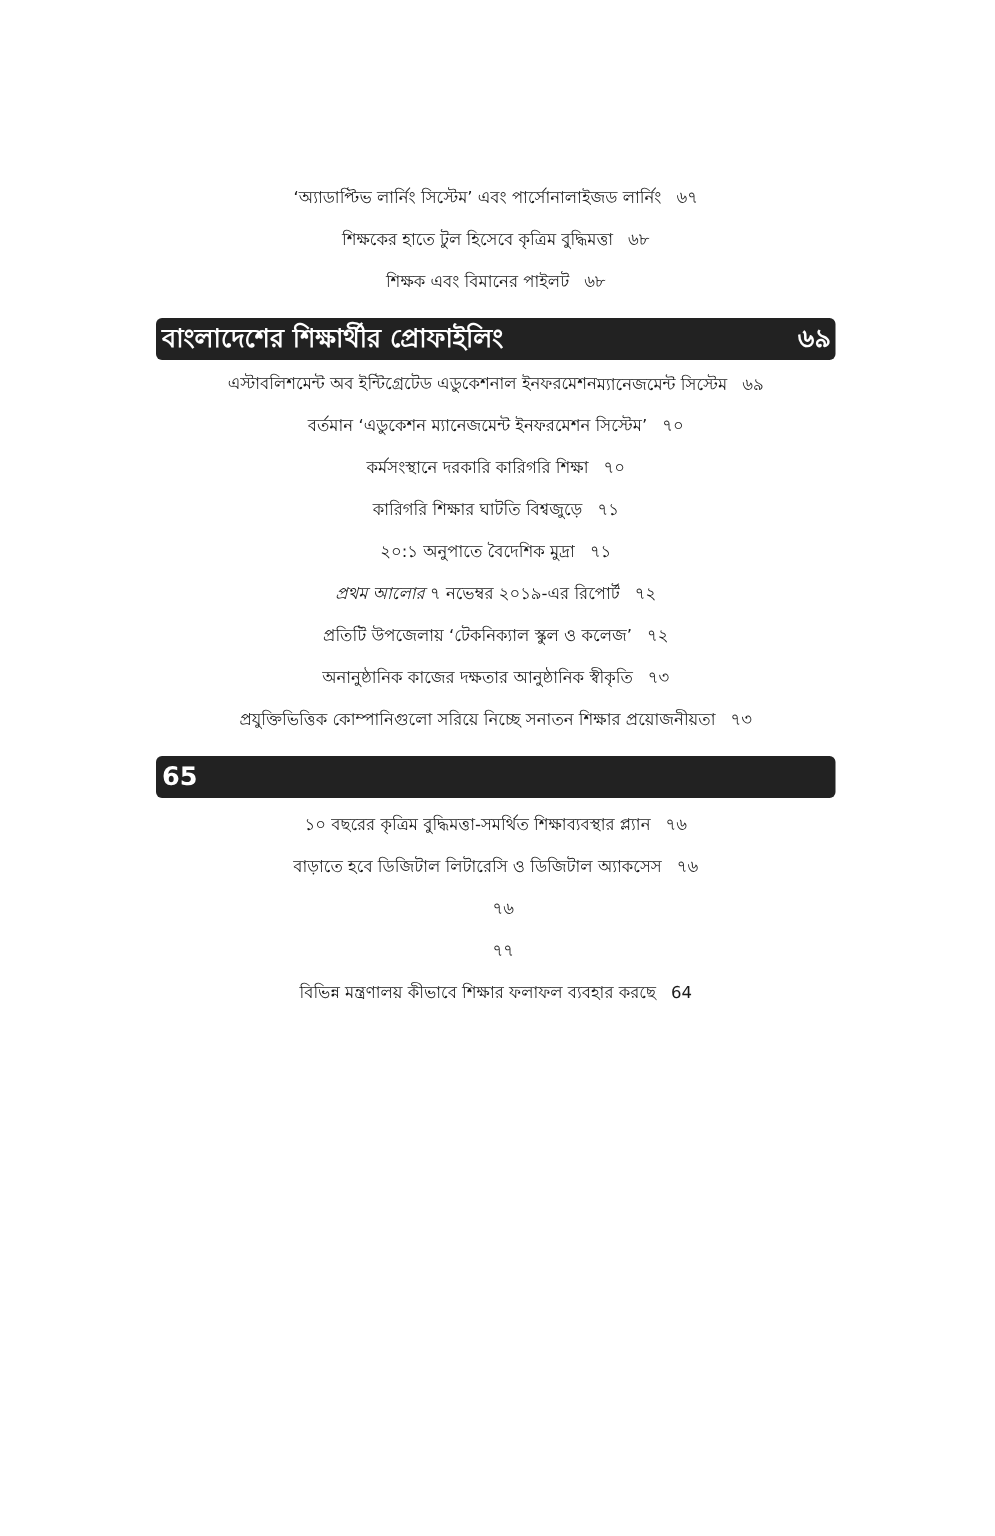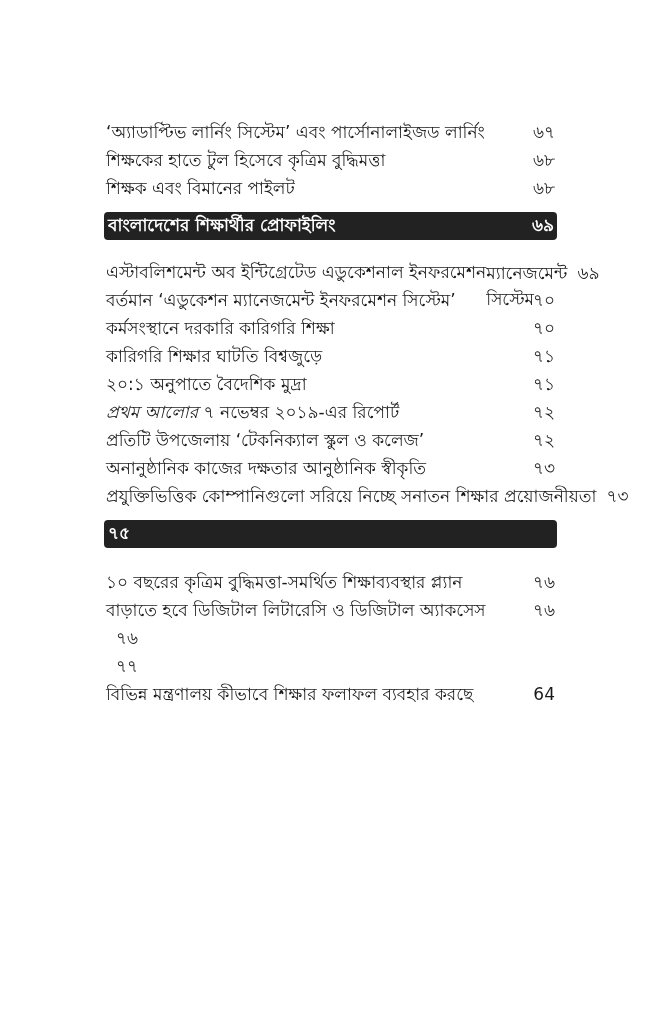--- a/index.html
+++ b/index.html
@@ -12,25 +12,25 @@
       color: #1a1a1a;
     }
     .toc {
       position: absolute;
       left: 104px;
       width: 453px;
       top: 118px;
     }
     .row {
       display: flex;
-      justify-content: space-between;
+      justify-content: center;
       align-items: baseline;
       height: 28px;
       line-height: 28px;
-      font-size: 17px;
+      font-size: 11px;
       padding-left: 2px;
       padding-right: 2px;
     }
     .row .title { white-space: nowrap; }
     .row .page { white-space: nowrap; padding-left: 10px; }
     .row.two-line {
       height: auto;
       flex-direction: row;
       align-items: stretch;
     }
@@ -41,21 +41,21 @@
     }
     .section {
       display: flex;
       justify-content: space-between;
       align-items: center;
       background: #222222;
       color: #ffffff;
       border-radius: 4px;
       height: 28px;
       padding: 0 3px 0 4px;
-      margin: 10px 0 20px 0;
+      margin: 10px 0 4px 0;
       font-size: 17px;
       font-weight: bold;
     }
     em { font-style: italic; }
   </style>
 </head>
 <body>
 
 <div class="toc">
 
@@ -111,21 +111,21 @@
   <div class="row">
     <span class="title">অনানুষ্ঠানিক কাজের দক্ষতার আনুষ্ঠানিক স্বীকৃতি</span>
     <span class="page">৭৩</span>
   </div>
   <div class="row">
     <span class="title">প্রযুক্তিভিত্তিক কোম্পানিগুলো সরিয়ে নিচ্ছে সনাতন শিক্ষার প্রয়োজনীয়তা</span>
     <span class="page">৭৩</span>
   </div>
 
   <div class="section">
-    <span>৭৫</span>
+    <span>65</span>
   </div>
 
   <div class="row">
     <span class="title">১০ বছরের কৃত্রিম বুদ্ধিমত্তা-সমর্থিত শিক্ষাব্যবস্থার প্ল্যান</span>
     <span class="page">৭৬</span>
   </div>
   <div class="row">
     <span class="title">বাড়াতে হবে ডিজিটাল লিটারেসি ও ডিজিটাল অ্যাকসেস</span>
     <span class="page">৭৬</span>
   </div>

